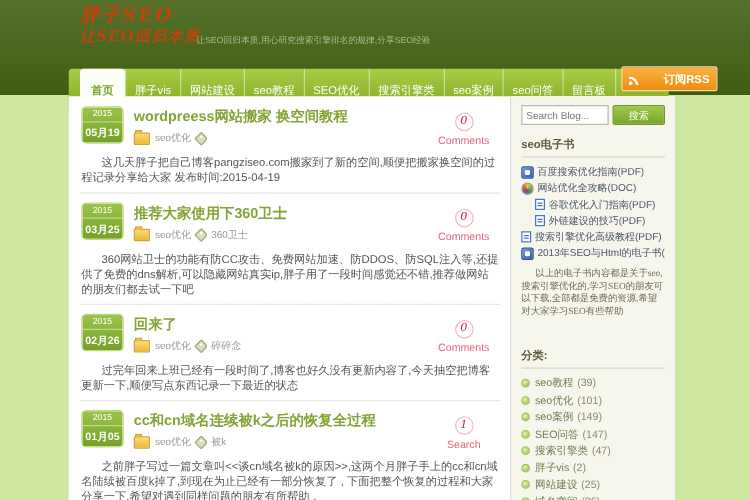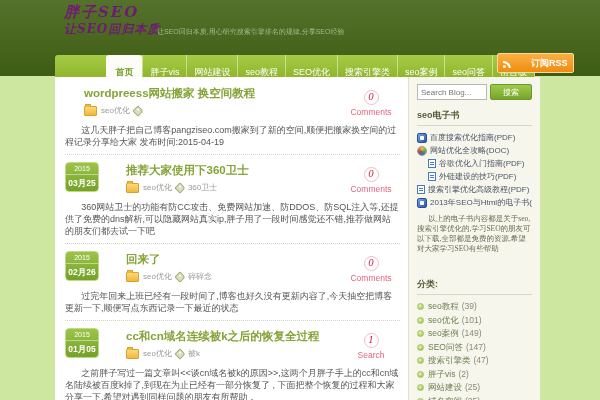--- a/index.html
+++ b/index.html
@@ -2,30 +2,30 @@
 <html><head>
 <meta charset="utf-8">
 <style>
   html,body{margin:0;padding:0;}
   #screen{position:relative;width:600px;height:400px;overflow:hidden;background:#cde7a0;
     font-family:"Liberation Sans",sans-serif;}
 
   
   .header-band{position:absolute;top:0;left:0;width:600px;height:76px;
     background:linear-gradient(180deg,#54722b 0%,#47651d 60%,#3f5c15 100%);}
-  .logo{position:absolute;top:3px;left:64px;color:#701a75;
+  .logo{position:absolute;top:3px;left:64px;color:#c2410c;
     font-family:"DejaVu Serif",serif;font-style:italic;line-height:1.2;}
   .logo-l1{font-size:15px;font-weight:bold;letter-spacing:2px;}
   .logo-l2{font-size:12px;font-weight:bold;letter-spacing:1px;margin-top:1px;}
   .tagline{position:absolute;top:27px;left:157px;font-size:7px;color:#a9b98b;}
 
   
   .nav{position:absolute;top:55px;left:55px;width:480px;height:34px;
     background:linear-gradient(180deg,#a7cb45,#82aa21);border-radius:3px 3px 0 0;
-    display:flex;align-items:stretch;justify-content:flex-end;}
+    display:flex;align-items:stretch;}
   .nav-item{display:flex;align-items:center;padding:0 7px;color:#fff;font-size:9px;
     border-right:1px solid rgba(255,255,255,.45);cursor:pointer;white-space:nowrap;}
   .nav-item.active{background:#fdfdf7;color:#74a125;font-weight:bold;
     border-radius:3px 3px 0 0;margin-left:9px;border-right:none;padding:0 9px;}
   .nav-item.active + .nav-item{border-left:1px solid rgba(255,255,255,.45);}
 
   
   .rss-btn{position:absolute;top:53px;left:497px;height:18px;padding:0 5px;
     background:linear-gradient(180deg,#fbb043,#ee8d10);border:1px solid #fcd79a;border-radius:2px;
     display:flex;align-items:center;gap:18px;color:#fff;font-size:9px;font-weight:bold;cursor:pointer;}
@@ -43,21 +43,21 @@
   
   .post{border-bottom:1px dotted #d5d5c8;padding-bottom:6px;margin-bottom:7px;}
   .post:last-child{border-bottom:none;}
   .post-head{display:flex;align-items:flex-start;}
   .date-badge{width:34px;height:30px;flex:0 0 34px;margin-right:8px;
     background:linear-gradient(180deg,#9cc44a,#74a128);border:1px solid #c0da84;border-radius:4px;
     color:#fff;text-align:center;box-sizing:border-box;}
   .date-badge .y{display:block;font-size:7px;line-height:11px;
     border-bottom:1px solid rgba(255,255,255,.45);}
   .date-badge .d{display:block;font-size:8.5px;font-weight:bold;line-height:16px;}
-  .post-main{flex:1;min-width:0;margin-left:19px;}
+  .post-main{flex:1;min-width:0;}
   .post-title{margin:1px 0 0 0;font-size:11.5px;font-weight:bold;color:#85a337;cursor:pointer;
     white-space:nowrap;overflow:hidden;}
   .post-meta{margin-top:4px;display:flex;align-items:center;gap:4px;font-size:8px;color:#999;}
   .meta-cat,.meta-tag{color:#999;cursor:pointer;}
   .folder-icon{width:11px;height:8px;background:linear-gradient(#fcd97a,#f0b83c);
     border:1px solid #d9a22e;border-radius:1px;position:relative;margin-top:1px;}
   .folder-icon::before{content:"";position:absolute;top:-3px;left:0;width:4px;height:2px;
     background:#f0b83c;border:1px solid #d9a22e;border-bottom:none;border-radius:1px 1px 0 0;}
   .tag-icon{width:6px;height:6px;background:#d9e0c2;border:1px solid #9fae77;
     border-radius:1px 3px 1px 1px;transform:rotate(45deg);position:relative;}
@@ -135,20 +135,24 @@
     <span class="rss-icon"></span>
     <span>订阅RSS</span>
   </a>
 
   <div class="content">
 
     <div class="main">
 
       <article class="post">
         <div class="post-head">
+          <div class="date-badge">
+            <span class="y">2015</span>
+            <span class="d">05月19</span>
+          </div>
           <div class="post-main">
             <h2 class="post-title">wordpreess网站搬家 换空间教程</h2>
             <div class="post-meta">
               <span class="folder-icon"></span>
               <a class="meta-cat">seo优化</a>
               <span class="tag-icon"></span>
               <a class="meta-tag"></a>
             </div>
           </div>
           <div class="comments">

